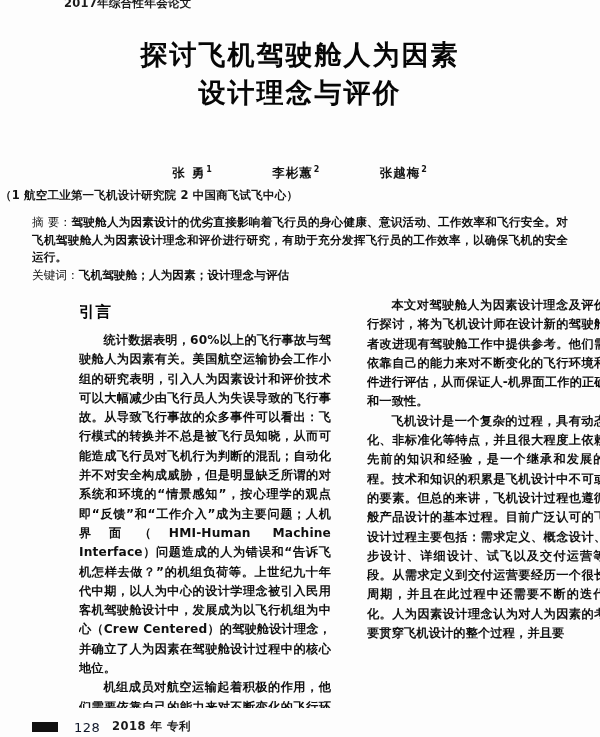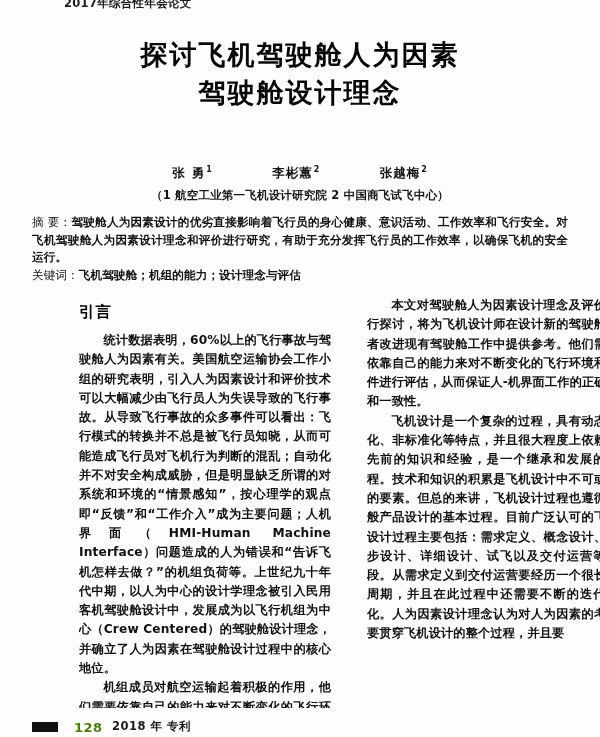--- a/index.html
+++ b/index.html
@@ -75,21 +75,20 @@
     font-size: 8px;
     font-weight: 700;
     vertical-align: super;
     margin-left: 1px;
   }
   .affiliation {
     position: absolute;
     top: 188px;
     left: 0;
     width: 600px;
-    text-align: center;
     font-size: 11.5px;
     font-weight: 700;
     color: #161616;
     letter-spacing: 0.2px;
   }
 
   
   .abstract-block {
     position: absolute;
     top: 214px;
@@ -178,22 +177,22 @@
     bottom: 3px;
     width: 26px;
     height: 10px;
     background: #111;
   }
   .footer-page {
     position: absolute;
     left: 42px;
     bottom: 0;
     font-size: 13px;
-    font-weight: 700;
-    color: #4d7c0f;
+    font-weight: 400;
+    color: #0f172a;
     letter-spacing: 0.5px;
   }
   .footer-meta {
     position: absolute;
     left: 80px;
     bottom: 1px;
     font-size: 11.5px;
     font-weight: 700;
     color: #1a1a1a;
     letter-spacing: 0.5px;
@@ -201,37 +200,37 @@
 </style>
 </head>
 <body>
 
 <div id="page">
 
   <div class="running-head">2017年综合性年会论文</div>
 
   <div class="title-block">
     <div class="title-line">探讨飞机驾驶舱人为因素</div>
-    <div class="title-line">驾驶舱设计理念</div>
+    <div class="title-line">设计理念与评价</div>
   </div>
 
   <div class="authors">
     <span class="author"><span>张</span><span class="given">勇</span><sup>1</sup></span>
     <span class="author"><span>李彬蕙</span><sup>2</sup></span>
     <span class="author"><span>张越梅</span><sup>2</sup></span>
   </div>
 
   <div class="affiliation">（1 航空工业第一飞机设计研究院 2 中国商飞试飞中心）</div>
 
   <div class="abstract-block">
     <span class="abstract-label">摘 要：</span><span class="abstract-body">驾驶舱人为因素设计的优劣直接影响着飞行员的身心健康、意识活动、工作效率和飞行安全。对飞机驾驶舱人为因素设计理念和评价进行研究，有助于充分发挥飞行员的工作效率，以确保飞机的安全运行。</span>
   </div>
 
   <div class="keywords-block">
-    <span class="keywords-label">关键词：</span><span>飞机驾驶舱；机组的能力；设计理念与评估</span>
+    <span class="keywords-label">关键词：</span><span>飞机驾驶舱；人为因素；设计理念与评估</span>
   </div>
 
   <div class="columns">
 
     <div class="col col-left">
       <div class="sec-head">引言</div>
       <p class="para">统计数据表明，60%以上的飞行事故与驾驶舱人为因素有关。美国航空运输协会工作小组的研究表明，引入人为因素设计和评价技术可以大幅减少由飞行员人为失误导致的飞行事故。从导致飞行事故的众多事件可以看出：飞行模式的转换并不总是被飞行员知晓，从而可能造成飞行员对飞机行为判断的混乱；自动化并不对安全构成威胁，但是明显缺乏所谓的对系统和环境的“情景感知”，按心理学的观点即“反馈”和“工作介入”成为主要问题；人机界面（HMI-Human Machine Interface）问题造成的人为错误和“告诉飞机怎样去做？”的机组负荷等。上世纪九十年代中期，以人为中心的设计学理念被引入民用客机驾驶舱设计中，发展成为以飞行机组为中心（Crew Centered）的驾驶舱设计理念，并确立了人为因素在驾驶舱设计过程中的核心地位。</p>
       <p class="para">机组成员对航空运输起着积极的作用，他们需要依靠自己的能力来对不断变化的飞行环境和条件进行评估，分析潜在的可能，做出合理的决策，最终安全的操作飞机完成飞行任务。机组的能力、状态、作业绩效对于飞行安全有重大</p>
     </div>
 

